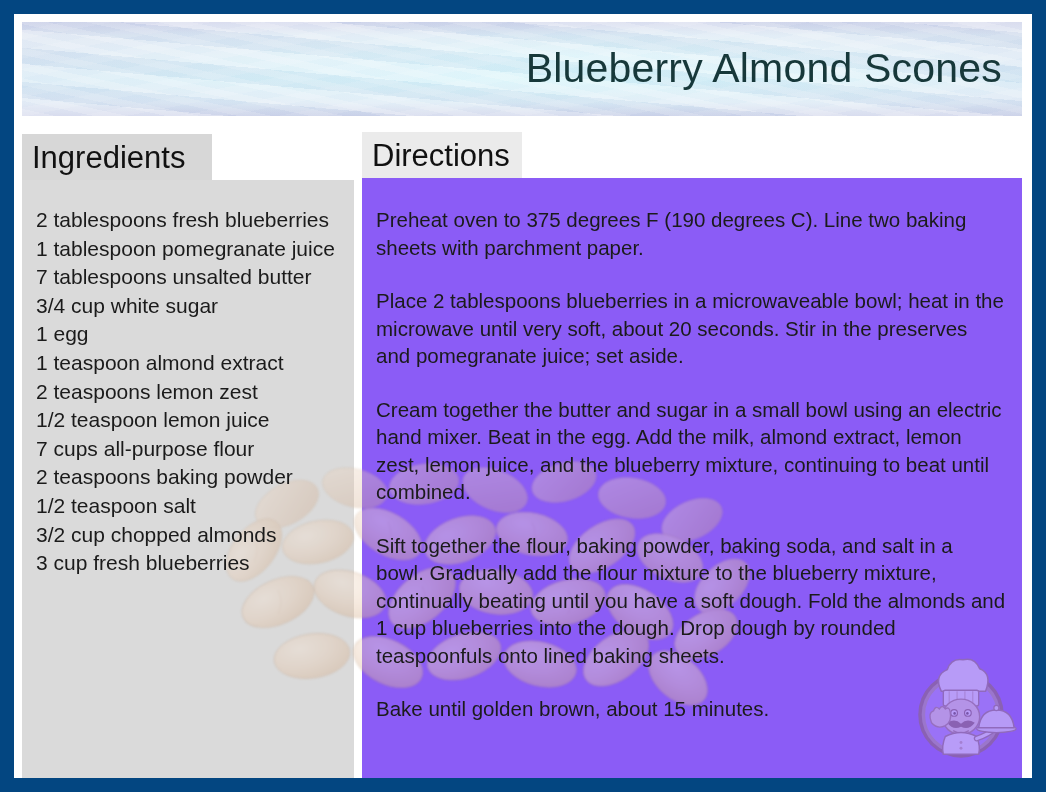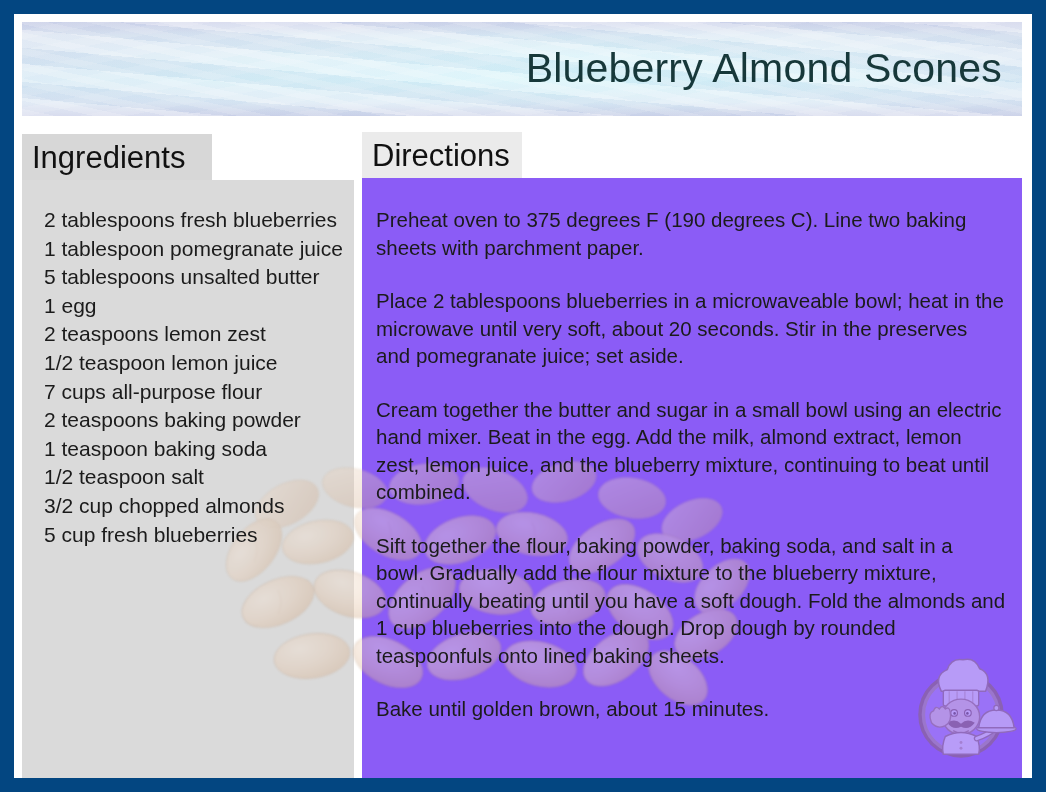--- a/index.html
+++ b/index.html
@@ -112,21 +112,20 @@
     position: absolute;
     box-sizing: border-box;
     overflow: hidden;
   }
   .panel-ingredients {
     left: 8px;
     top: 166px;
     width: 332px;
     height: 607px;
     background: #dadada;
-    padding-left: 8px;
   }
   .panel-directions {
     left: 348px;
     top: 164px;
     width: 660px;
     height: 609px;
     background: #8b5cf6;
   }
 
   
@@ -199,30 +198,31 @@
     </div>
 
     <div class="tab tab-directions">
       <span>Directions</span>
     </div>
 
     <div class="panel panel-ingredients">
       <ul class="ingredients-list" id="ingredients-list">
           <li>2 tablespoons fresh blueberries</li>
           <li>1 tablespoon pomegranate juice</li>
-          <li>5 tablespoons unsalted butter</li>
+          <li>7 tablespoons unsalted butter</li>
+          <li>3/4 cup white sugar</li>
           <li>1 egg</li>
+          <li>1 teaspoon almond extract</li>
           <li>2 teaspoons lemon zest</li>
           <li>1/2 teaspoon lemon juice</li>
           <li>7 cups all-purpose flour</li>
           <li>2 teaspoons baking powder</li>
-          <li>1 teaspoon baking soda</li>
           <li>1/2 teaspoon salt</li>
           <li>3/2 cup chopped almonds</li>
-          <li>5 cup fresh blueberries</li>
+          <li>3 cup fresh blueberries</li>
         </ul>
     </div>
 
     <div class="panel panel-directions">
       <div class="directions-body" id="directions-body">
           <p>Preheat oven to 375 degrees F (190 degrees C). Line two baking sheets with parchment paper.</p>
           <p>Place 2 tablespoons blueberries in a microwaveable bowl; heat in the microwave until very soft, about 20 seconds. Stir in the preserves and pomegranate juice; set aside.</p>
           <p>Cream together the butter and sugar in a small bowl using an electric hand mixer. Beat in the egg. Add the milk, almond extract, lemon zest, lemon juice, and the blueberry mixture, continuing to beat until combined.</p>
           <p>Sift together the flour, baking powder, baking soda, and salt in a bowl. Gradually add the flour mixture to the blueberry mixture, continually beating until you have a soft dough. Fold the almonds and 1 cup blueberries into the dough. Drop dough by rounded teaspoonfuls onto lined baking sheets.</p>
           <p>Bake until golden brown, about 15 minutes.</p>

